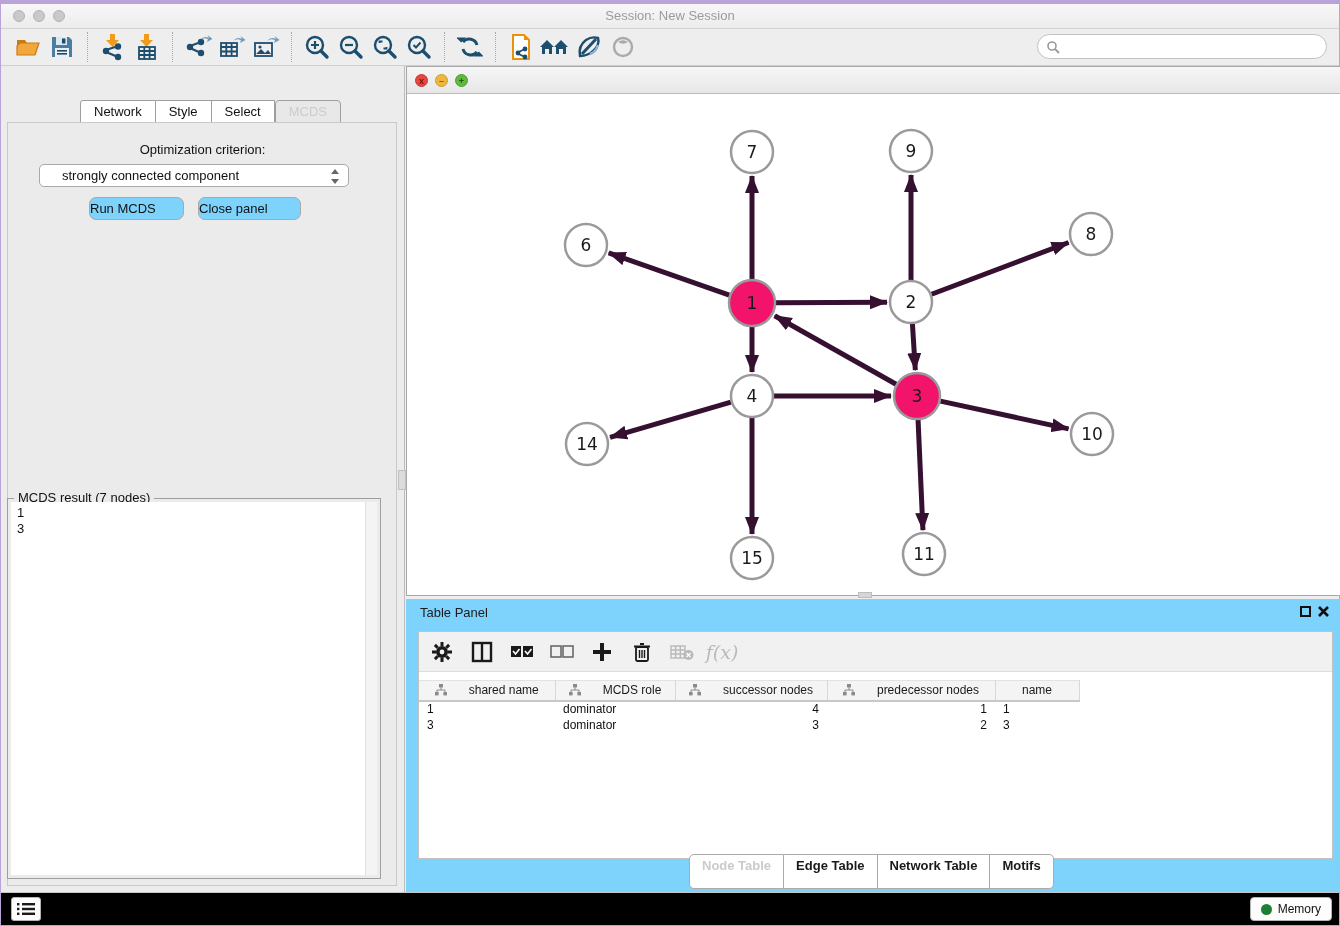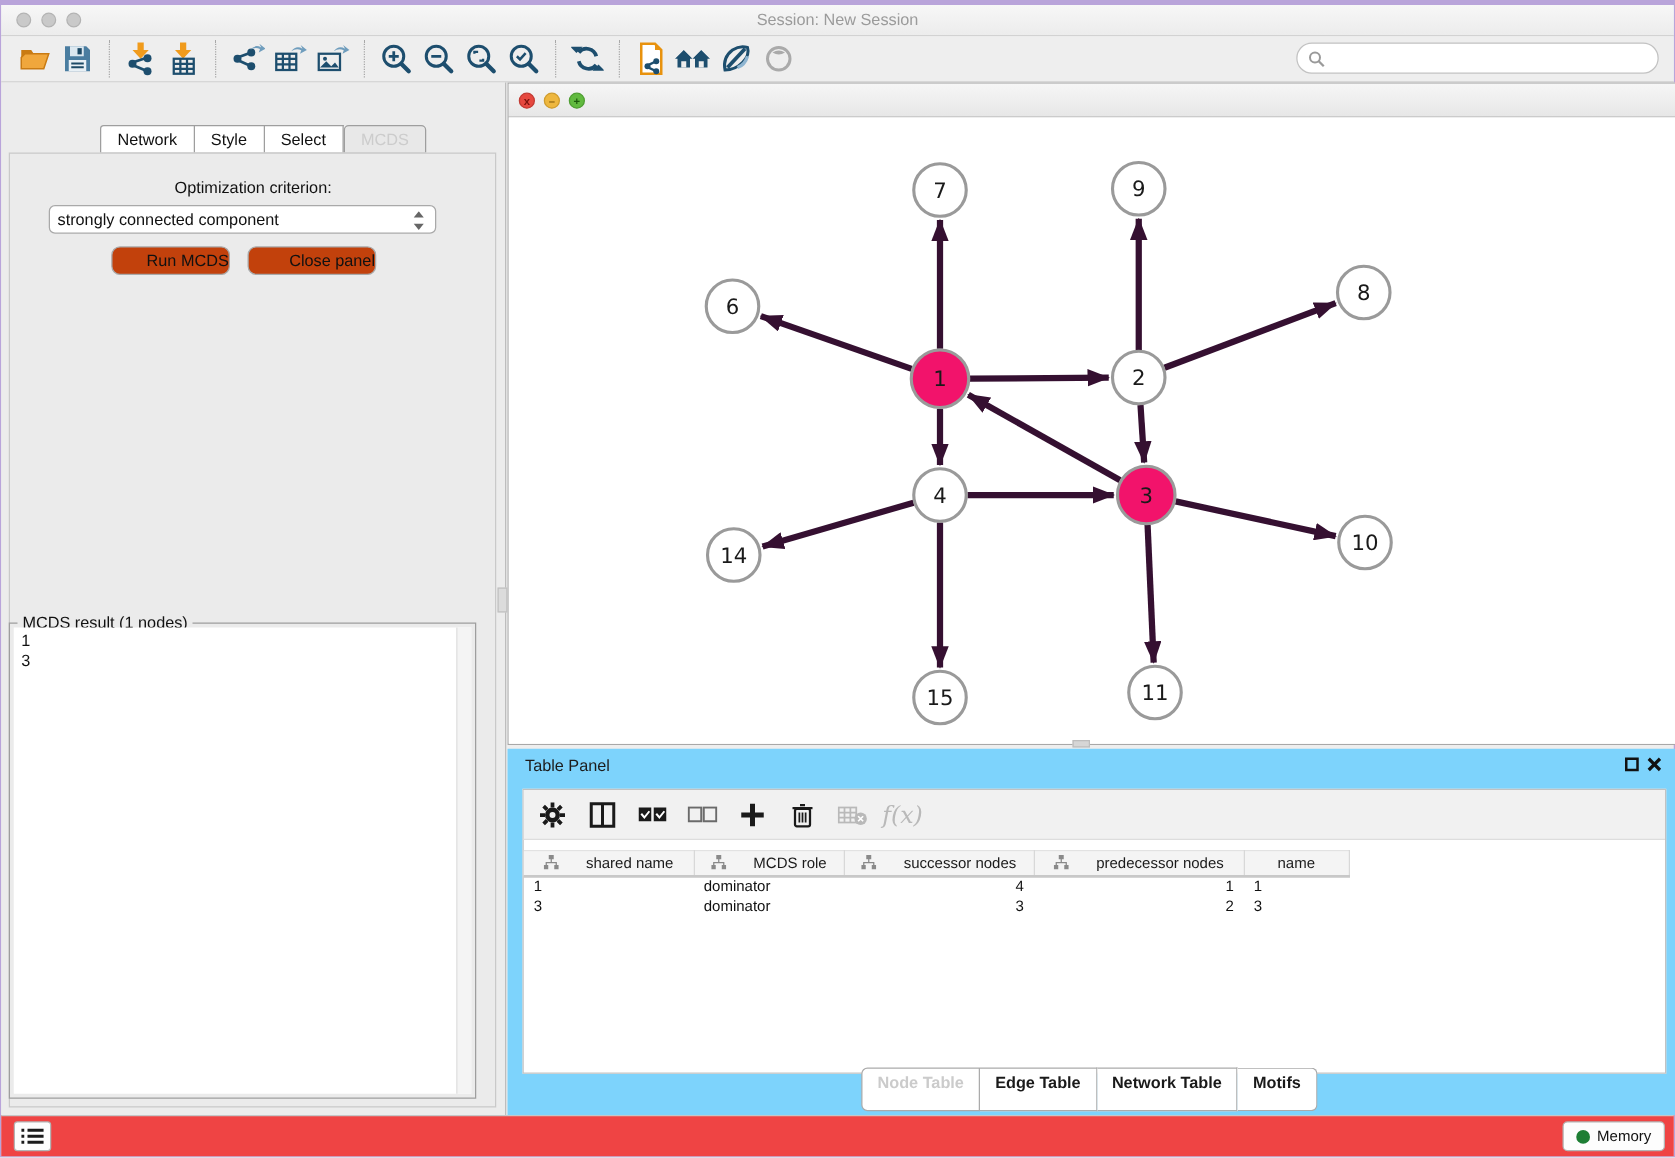--- a/index.html
+++ b/index.html
@@ -39,24 +39,24 @@
     color:#111; padding:3px 13px 0 13px; }
   .cp-tab.first { border-left:1px solid #9e9e9e; border-radius:3px 0 0 0; }
   .cp-tab.selected { background:#e8e8e8; color:#cccccc; border-radius:4px 4px 0 0;
     border-left:1px solid #9e9e9e; }
   .cp-content { position:absolute; left:6px; right:7px; top:56px; bottom:6px;
     background:#ebebeb; border:1px solid #c9c9c9; }
 
   .opt-label { position:absolute; width:100%; text-align:center; top:76px; font-size:13px; color:#111; }
   .dropdown { position:absolute; left:38px; top:98px; width:310px; height:23px; background:#fff;
     border:1px solid #a9a9a9; border-radius:5px; font-size:13px; color:#111;
-    display:flex; align-items:center; padding-left:6px; }
+    display:flex; align-items:center; padding-left:22px; }
   .dd-stepper { position:absolute; right:8px; top:4px; }
-  .cp-btn { position:absolute; top:131px; height:23px; background:#c2410c; border:1px solid #a9a9a9;
-    border-radius:7px; font-size:13px; color:#111; text-align:right; line-height:21px; }
+  .cp-btn { position:absolute; top:131px; height:23px; background:#7dd3fc; border:1px solid #a9a9a9;
+    border-radius:7px; font-size:13px; color:#111; text-align:left; line-height:21px; }
   .btn-run { left:88px; width:95px; }
   .btn-closep { left:197px; width:103px; }
 
   .result-group { position:absolute; left:6px; top:432px; width:374px; bottom:13px;
     border:1px solid #9e9e9e; }
   .result-legend { position:absolute; left:6px; top:-9px; background:#ebebeb; padding:0 4px;
     font-size:13px; color:#111; }
   .result-area { position:absolute; inset:3px; background:#fff; font-size:13px; color:#111;
     padding:3px 6px; line-height:16px; white-space:pre-line; }
   .result-scroll { position:absolute; right:3px; top:3px; bottom:3px; width:12px;
@@ -97,21 +97,21 @@
   td.num { text-align:right; }
 
   .bottom-tabs { position:absolute; left:283px; bottom:3px; display:flex; height:35px; }
   .bt-tab { background:#fff; border:1px solid #ababab; border-left:none; font-size:13px;
     font-weight:bold; color:#1a1a1a; padding:3px 12px 0 12px; }
   .bt-tab.first { border-left:1px solid #ababab; border-radius:5px 0 0 5px; }
   .bt-tab.last { border-radius:0 5px 5px 0; }
   .bt-tab.selected { color:#cbcbcb; }
 
   
-  .statusbar { position:absolute; left:0; bottom:0; width:100%; height:33px; background:#ef4444;
+  .statusbar { position:absolute; left:0; bottom:0; width:100%; height:33px; background:#000000;
     border-top:1px solid #c6c6c6; }
   .sb-listbtn { position:absolute; left:10px; top:4px; width:30px; height:24px; background:#fdfdfd;
     border:1px solid #b4b4b4; border-radius:3px; display:flex; align-items:center; justify-content:center; }
   .sb-memory { position:absolute; right:7px; top:4px; height:24px; background:#fdfdfd;
     border:1px solid #b4b4b4; border-radius:4px; display:flex; align-items:center; gap:6px;
     padding:0 10px; font-size:12px; color:#111; }
   .mem-dot { width:11px; height:11px; border-radius:50%; background:#1e7e34; }
 </style>
 </head>
 <body>
@@ -290,21 +290,21 @@
         <svg width="10" height="15" viewBox="0 0 10 15">
           <path d="M5 0 L9 5 H1 Z" fill="#666"></path>
             <path d="M5 15 L9 10 H1 Z" fill="#666"></path>
         </svg>
       </span>
     </div>
     <div class="cp-btn btn-run">Run MCDS</div>
     <div class="cp-btn btn-closep">Close panel</div>
 
     <div class="result-group">
-      <div class="result-legend">MCDS result (1 nodes)</div>
+      <div class="result-legend">MCDS result (7 nodes)</div>
       <div class="result-area">1
 3</div>
       <div class="result-scroll"></div>
     </div>
   </div>
   <div class="split-handle"></div>
 
   <div class="net-frame">
     <div class="net-titlebar">
       <div class="nt-dot nt-red">x</div>

